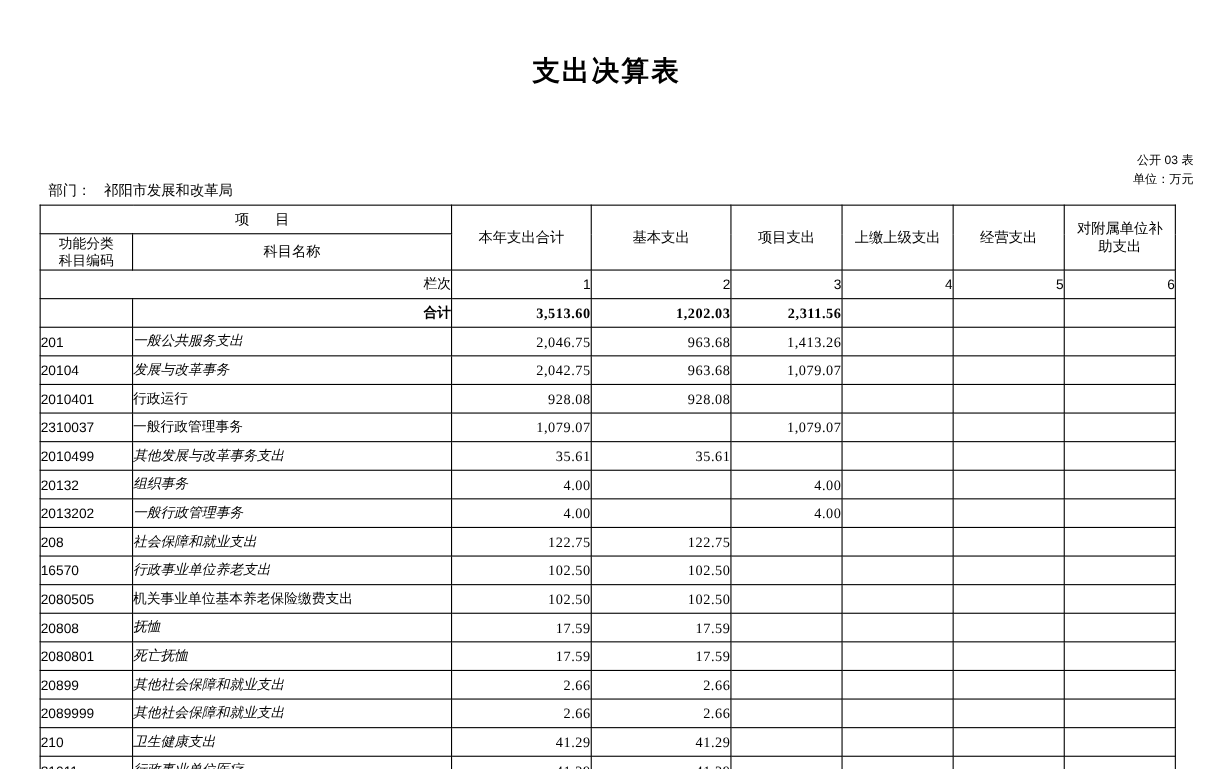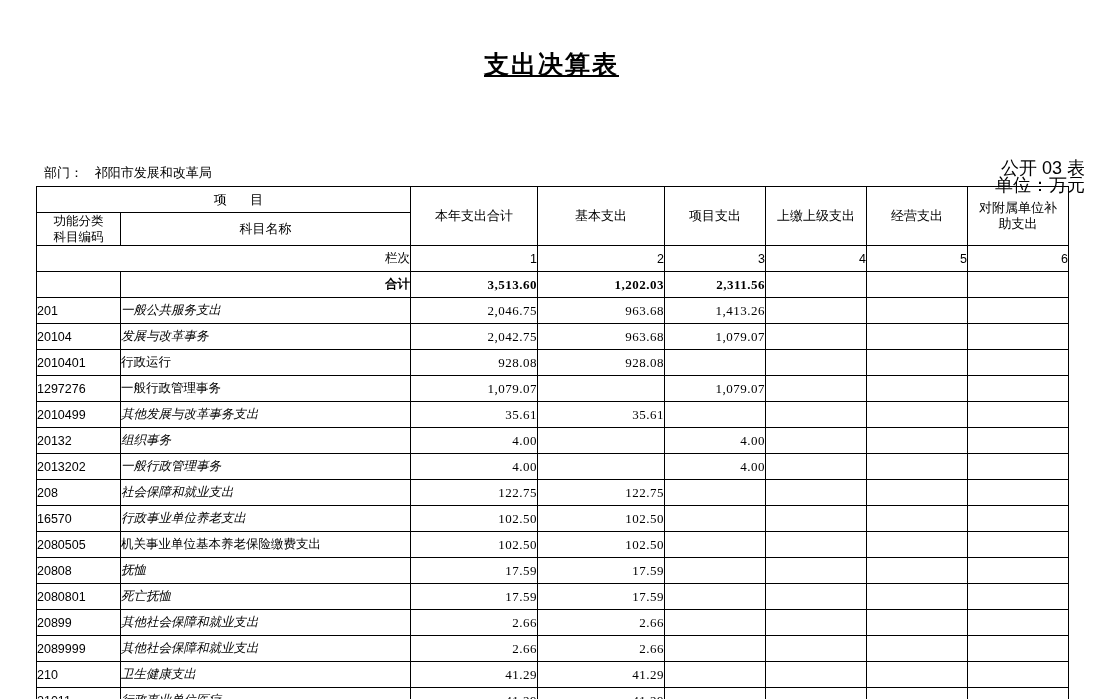--- a/index.html
+++ b/index.html
@@ -19,30 +19,28 @@
     width: 1103px;
     height: 699px;
   }
   .doc-title {
     text-align: center;
     font-family: "Liberation Serif", serif;
     font-weight: bold;
     font-size: 25px;
     letter-spacing: 2px;
     margin-top: 48px;
-    text-decoration: underline;
   }
   .meta-right {
     position: absolute;
     right: 18px;
     top: 90px;
     text-align: right;
-    font-size: 18px;
+    font-size: 11px;
     line-height: 17px;
-    margin-top: 22px;
   }
   .dept-row {
     position: absolute;
     left: 44px;
     top: 116px;
     font-size: 13px;
     white-space: nowrap;
   }
   .dept-row .label {
     display: inline-block;
@@ -195,21 +193,21 @@
           <td class="code-cell">2010401</td>
           <td class="left-pad-2">行政运行</td>
           <td class="num-cell">928.08</td>
           <td class="num-cell">928.08</td>
           <td class="num-cell"></td>
           <td class="num-cell"></td>
           <td class="num-cell"></td>
           <td class="num-cell"></td>
         </tr>
         <tr>
-          <td class="code-cell">1297276</td>
+          <td class="code-cell">2310037</td>
           <td class="left-pad-2">一般行政管理事务</td>
           <td class="num-cell">1,079.07</td>
           <td class="num-cell"></td>
           <td class="num-cell">1,079.07</td>
           <td class="num-cell"></td>
           <td class="num-cell"></td>
           <td class="num-cell"></td>
         </tr>
         <tr>
           <td class="code-cell">2010499</td>

